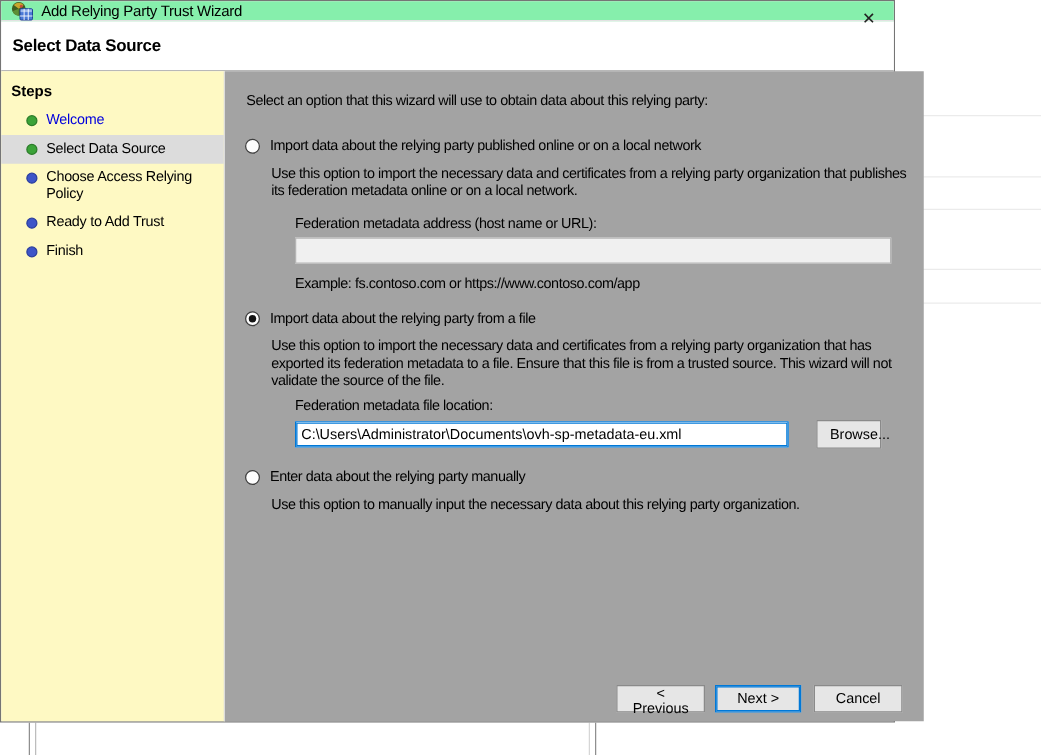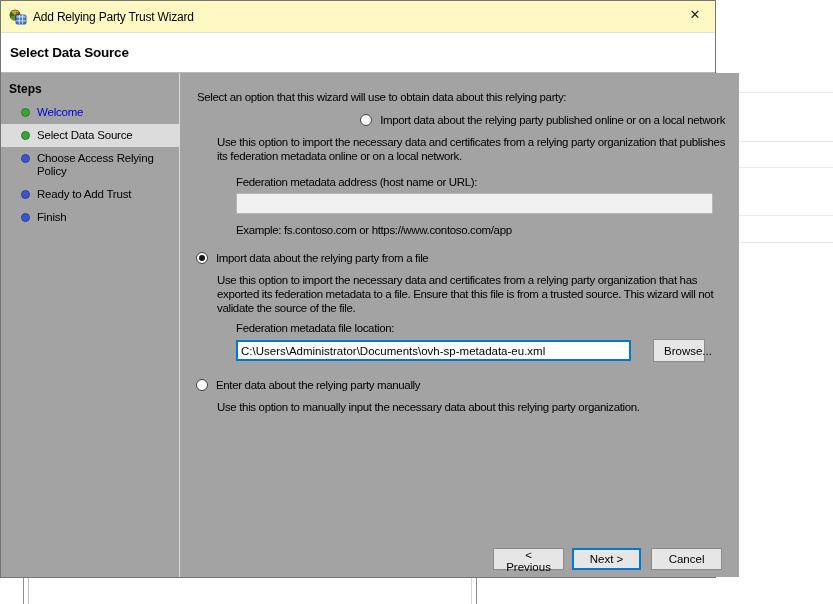--- a/index.html
+++ b/index.html
@@ -16,41 +16,41 @@
   .bg-vline { position:absolute; top:578px; bottom:0; width:1px; }
 
   
   .dialog {
     position:absolute; top:0; left:0; width:716px; height:578px;
     background:#fff; border:1px solid #757575;
     display:flex; flex-direction:column;
   }
 
   .titlebar {
-    height:32px; flex:none; background:#fef9c3; border-bottom:1px solid #e2e2e2;
+    height:16px; flex:none; background:#86efac; border-bottom:1px solid #e2e2e2;
     display:flex; align-items:center; padding:0 8px; position:relative;
   }
   .app-icon { width:18px; height:16px; margin-right:6px; flex:none; }
   .title-text { font-size:12px; letter-spacing:-0.2px; }
   .close-btn {
     position:absolute; right:12px; top:6px; width:16px; height:16px;
     font-size:13px; line-height:16px; text-align:center; color:#222; cursor:pointer;
   }
 
   .page-header {
     height:40px; flex:none; background:#fff; border-bottom:1px solid #b8b8b8;
     display:flex; align-items:center; padding-left:9px;
   }
   .page-header h1 { margin:0; font-size:13.5px; font-weight:bold; letter-spacing:-0.2px; }
 
   .dlg-body { flex:1; display:flex; min-height:0; }
 
   
   .sidebar {
-    width:179px; flex:none; background:#a3a3a3; border-right:1px solid #dcdcdc;
+    width:179px; flex:none; background:#fef9c3; border-right:1px solid #dcdcdc;
     padding-top:5px;
   }
   .steps-title { font-weight:bold; font-size:12px; padding:4px 8px 5px 8px; }
   .step { display:flex; align-items:flex-start; gap:7px; padding:5px 20px; line-height:13px; letter-spacing:-0.2px; }
   .bullet { width:9px; height:9px; border-radius:50%; flex:none; margin-top:2px; background:#999; }
   .bullet.green { background:#3ba338; border:1px solid #2c7c2a; }
   .bullet.blue  { background:#3d55c8; border:1px solid #2c3f9e; }
   .step.link .step-label { color:#0000dd; }
   .step.current { background:#dcdcdc; }
 
@@ -63,21 +63,21 @@
 
   .option-row { display:flex; align-items:center; gap:8px; }
   .radio {
     width:12px; height:12px; border:1px solid #3f3f3f; border-radius:50%;
     background:#fdfdfd; flex:none; position:relative;
   }
   .radio.selected::after {
     content:""; position:absolute; left:2px; top:2px; width:6px; height:6px;
     border-radius:50%; background:#141414;
   }
-  .row1 { margin-top:9px;justify-content:flex-end; }
+  .row1 { margin-top:22px; }
   .row2 { margin-top:14px; }
   .row3 { margin-top:16px; }
 
   .desc { margin:8px 0 0 21px; }
   .desc .line { display:block; white-space:nowrap; }
 
   .field-label1 { margin:12px 0 0 40px; }
   .field-label2 { margin:6px 0 0 40px; }
   .field-row { margin:4px 0 0 40px; display:flex; align-items:center;gap:12px; }
 

